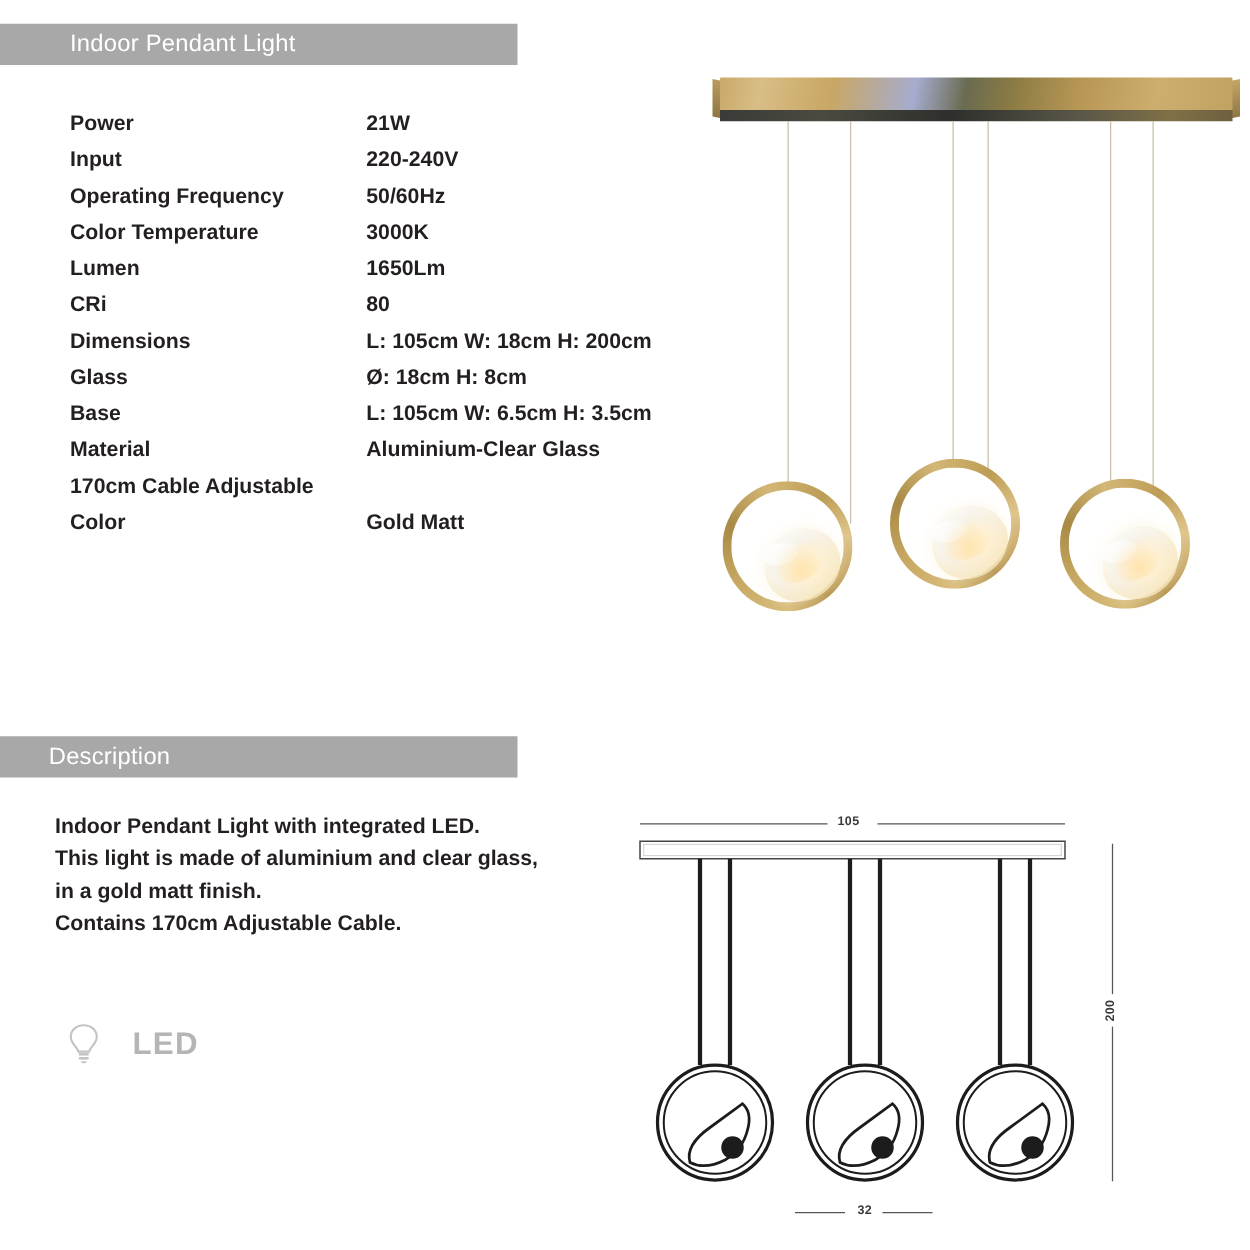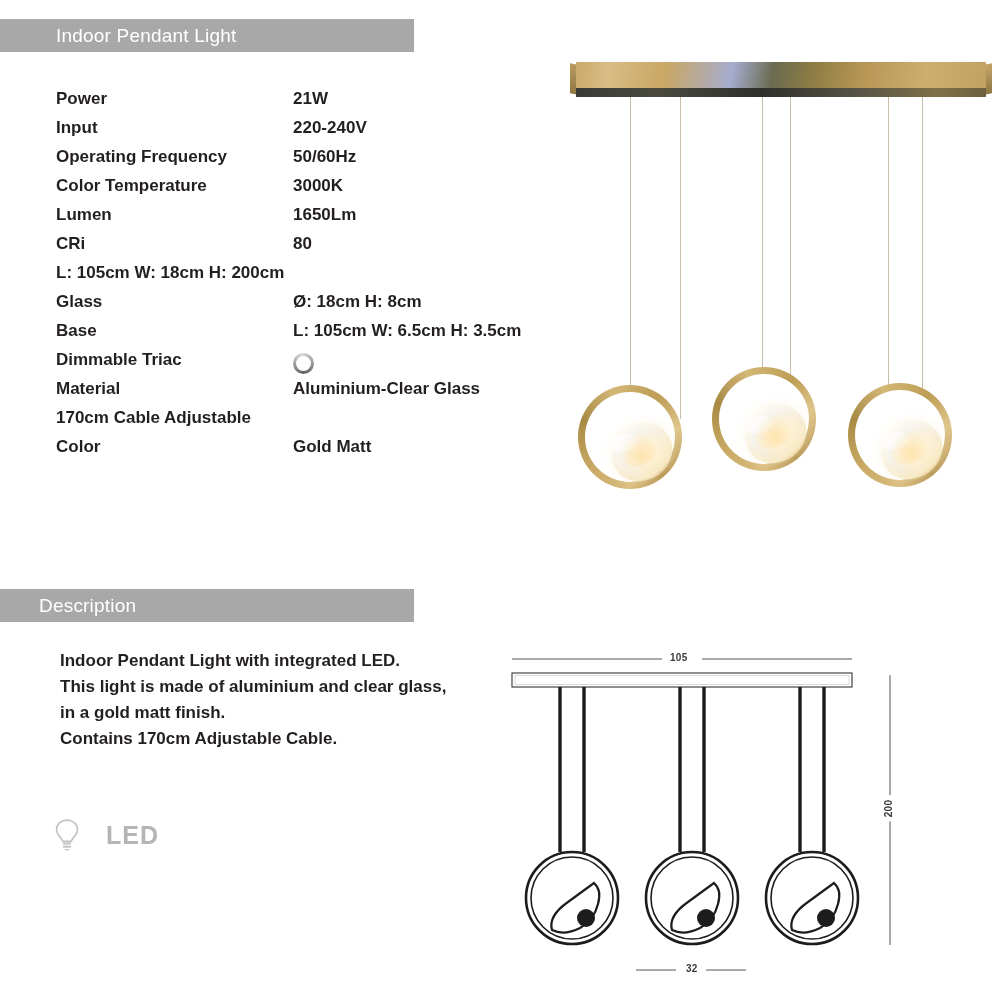--- a/index.html
+++ b/index.html
@@ -69,21 +69,21 @@
     content: "";
     position: absolute;
     left: 3px; top: 3px; right: 3px; bottom: 3px;
     background: #ffffff;
     border-radius: 50%;
   }
 
   
   .desc-text {
     position: absolute;
-    left: 60px; top: 648px;
+    left: 44px; top: 648px;
     width: 470px;
   }
   .desc-line {
     font-size: 17px;
     font-weight: 700;
     color: #231f20;
     line-height: 26px;
     white-space: nowrap;
   }
 
@@ -222,33 +222,30 @@
     </div>
     <div class="spec-row">
       <span class="spec-label">Lumen</span>
       <span class="spec-value">1650Lm</span>
     </div>
     <div class="spec-row">
       <span class="spec-label">CRi</span>
       <span class="spec-value">80</span>
     </div>
     <div class="spec-row">
+      <span class="spec-label">Dimensions</span>
       <span class="spec-value">L: 105cm  W: 18cm  H: 200cm</span>
     </div>
     <div class="spec-row">
       <span class="spec-label">Glass</span>
       <span class="spec-value">Ø: 18cm  H: 8cm</span>
     </div>
     <div class="spec-row">
       <span class="spec-label">Base</span>
       <span class="spec-value">L: 105cm  W: 6.5cm  H: 3.5cm</span>
-    </div>
-    <div class="spec-row">
-      <span class="spec-label">Dimmable Triac</span>
-      <span class="dimmer-icon"></span>
     </div>
     <div class="spec-row">
       <span class="spec-label">Material</span>
       <span class="spec-value">Aluminium-Clear Glass</span>
     </div>
     <div class="spec-row">
       <span class="spec-value">170cm Cable Adjustable</span>
     </div>
     <div class="spec-row">
       <span class="spec-label">Color</span>

